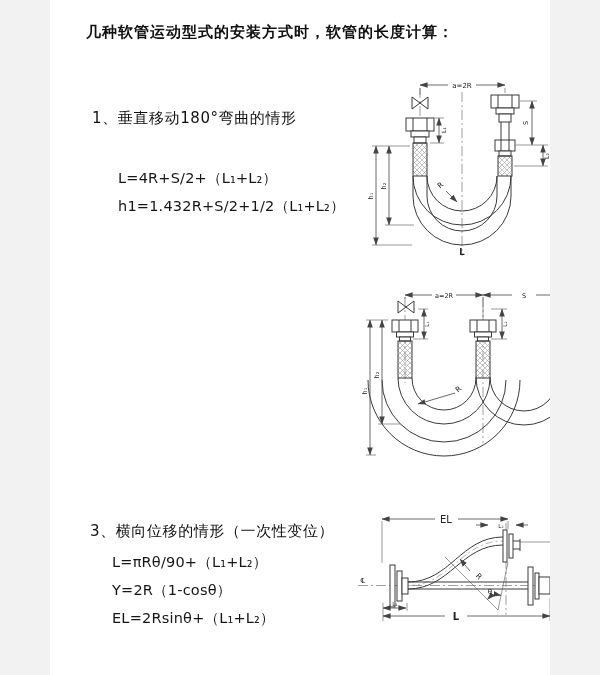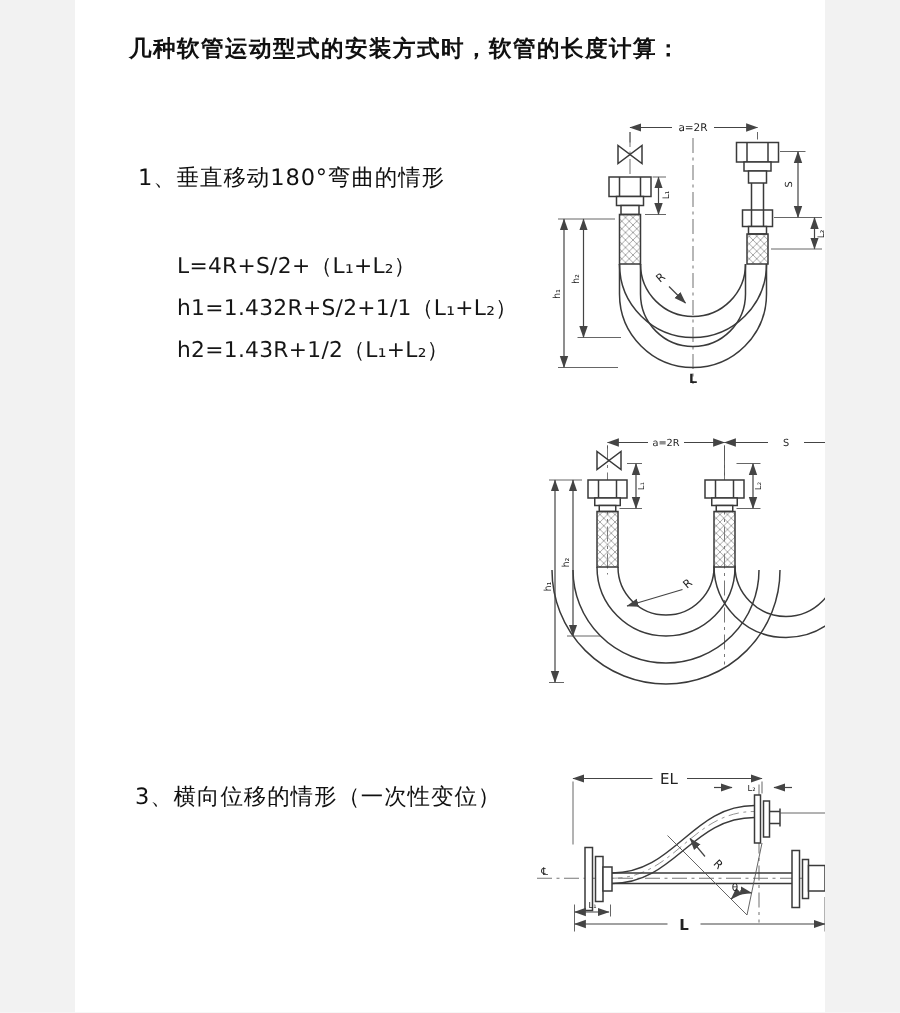--- a/index.html
+++ b/index.html
@@ -38,28 +38,32 @@
 <body>
 
 <div class="page">
 
   <div class="doc-title">几种软管运动型式的安装方式时，软管的长度计算：</div>
 
   <div class="section" id="s1">
     <div class="heading">1、垂直移动180°弯曲的情形</div>
     <div class="formulas">
       <div class="formula">L=4R+S/2+（L₁+L₂）</div>
-      <div class="formula">h1=1.432R+S/2+1/1（L₁+L₂）</div>
-      <div class="formula">h2=1.43R+1/2（L₁+L₂）</div>
+      <div class="formula">h1=1.432R+S/2+1/2（L₁+L₂）</div>
     </div>
   </div>
 
 
   <div class="section" id="s3">
     <div class="heading">3、横向位移的情形（一次性变位）</div>
+    <div class="formulas">
+      <div class="formula">L=πRθ/90+（L₁+L₂）</div>
+      <div class="formula">Y=2R（1-cosθ）</div>
+      <div class="formula">EL=2Rsinθ+（L₁+L₂）</div>
+    </div>
   </div>
 
   <div class="diagram" id="d1">
     <svg width="280" height="190" viewBox="0 0 280 190">
       <defs>
         <marker id="a1" viewBox="0 0 10 10" refX="9.5" refY="5" markerWidth="8" markerHeight="8" orient="auto-start-reverse" markerUnits="userSpaceOnUse">
           <path d="M0,1.5 L10,5 L0,8.5 Z" fill="#444"></path>
         </marker>
         <pattern id="braid1" width="5" height="5" patternUnits="userSpaceOnUse">
           <path d="M0,5 L5,0 M0,0 L5,5" stroke="#8a8a8a" stroke-width="0.5"></path>

